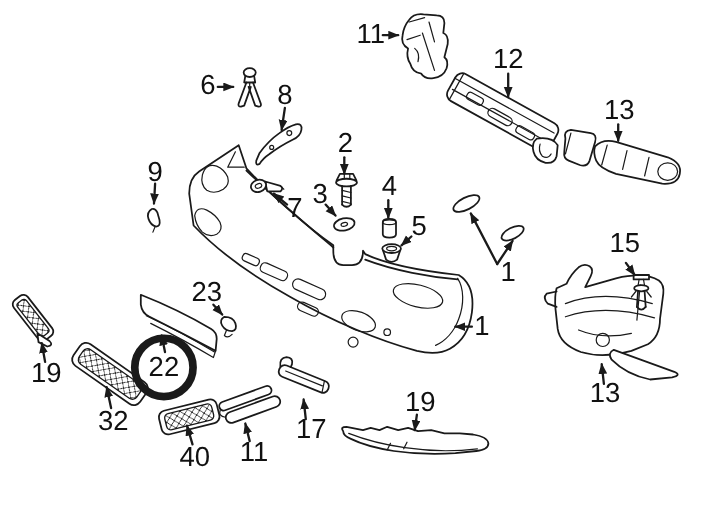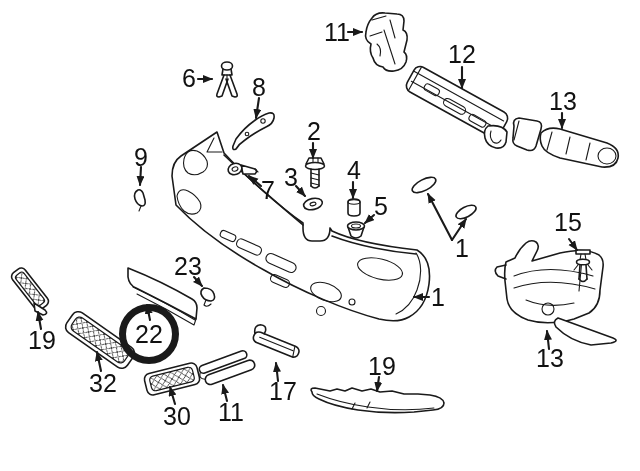--- a/index.html
+++ b/index.html
@@ -269,18 +269,18 @@
   <div class="lbl" style="left:462px;top:54px">12</div>
   <div class="lbl" style="left:337px;top:32px">11</div>
   <div class="lbl" style="left:563px;top:101px">13</div>
   <div class="lbl" style="left:462px;top:248px">1</div>
   <div class="lbl" style="left:550px;top:358px">13</div>
   <div class="lbl" style="left:568px;top:222px">15</div>
   <div class="lbl" style="left:231px;top:412px">11</div>
   <div class="lbl" style="left:283px;top:391px">17</div>
   <div class="lbl" style="left:382px;top:366px">19</div>
   <div class="lbl" style="left:42px;top:340px">19</div>
-  <div class="lbl" style="left:177px;top:416px">30</div>
+  <div class="lbl" style="left:177px;top:416px">40</div>
   <div class="lbl" style="left:103px;top:383px">32</div>
   <div class="lbl" style="left:149px;top:334px">22</div>
   <div class="lbl" style="left:188px;top:266px">23</div>
 
 </div>
 
 </body></html>

